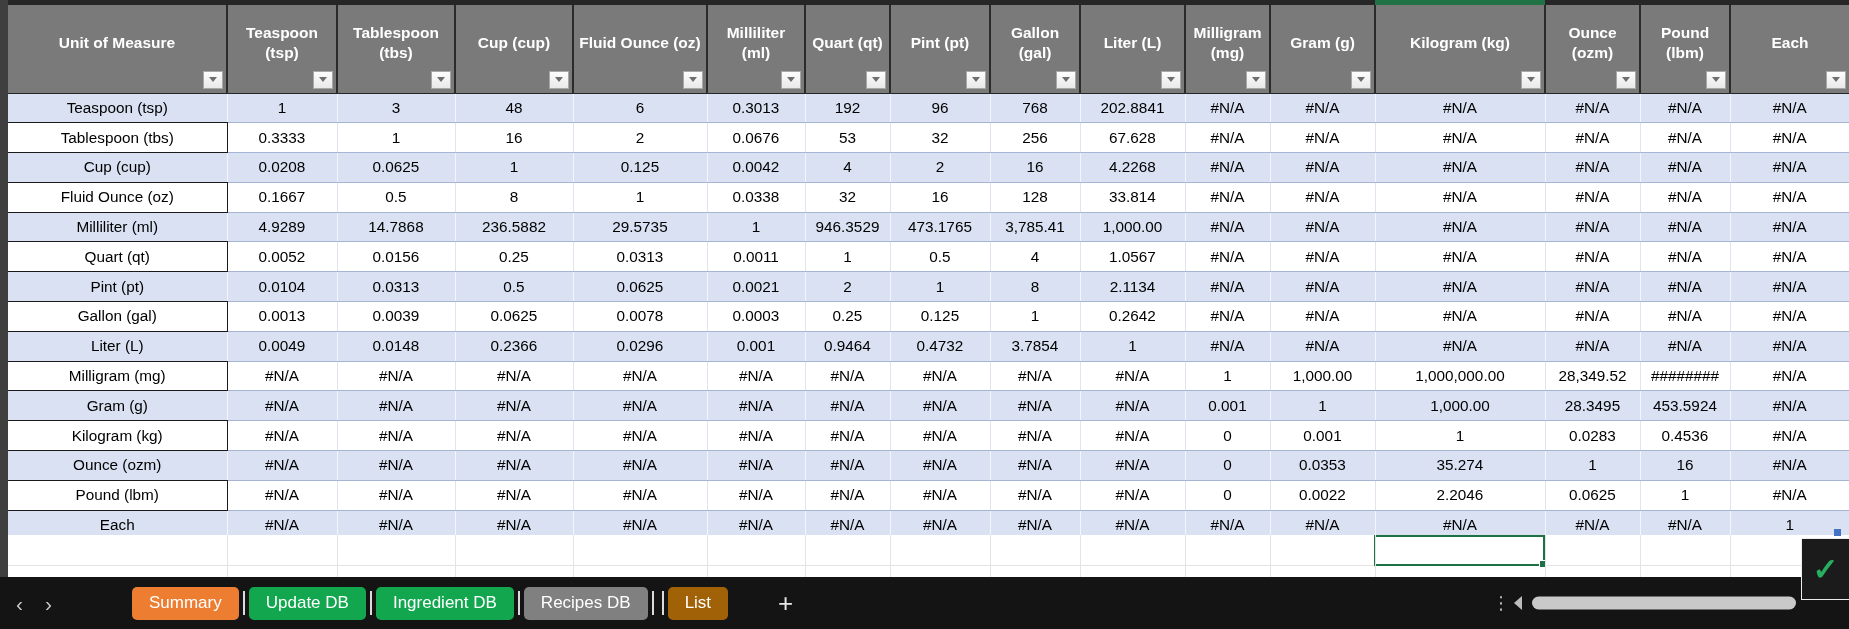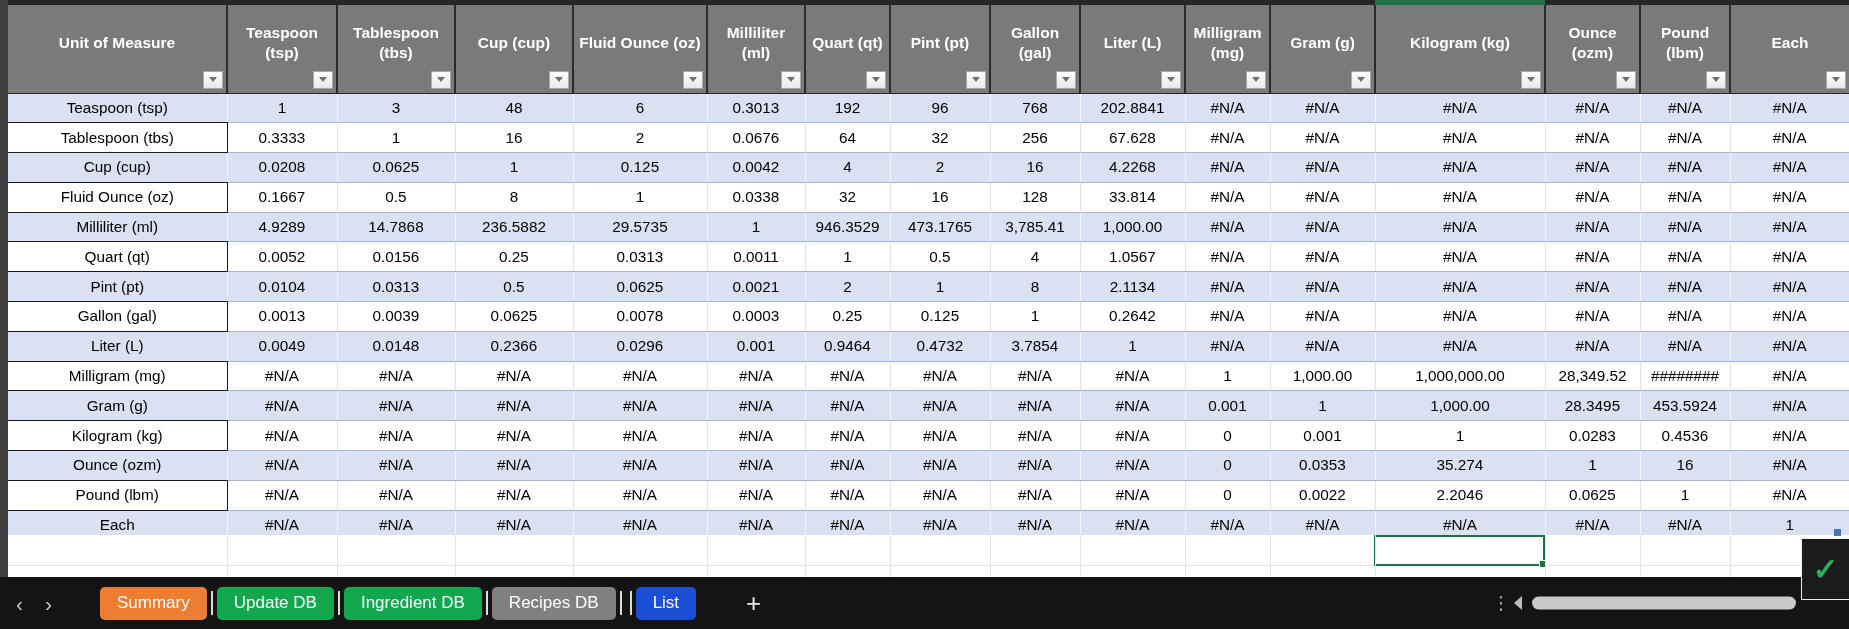--- a/index.html
+++ b/index.html
@@ -45,21 +45,21 @@
   .fill-handle { position:absolute; right:-4px; bottom:-4px; width:6px; height:6px;
                  background:#1E7145; border:1px solid #fff; }
   .table-corner { position:absolute; left:1834px; top:529px; width:7px; height:7px; background:#4472C4; }
 
   
   .tabbar { position:absolute; left:0; top:577px; width:1849px; height:52px; background:#141414;
             display:flex; align-items:center; }
   .nav-arrow { color:#c9c9c9; font-size:21px; line-height:1; cursor:default; }
   .nav-prev { margin-left:16px; }
   .nav-next { margin-left:22px; }
-  .tabs { display:flex; align-items:center; margin-left:48px; }
+  .tabs { display:flex; align-items:center; margin-left:80px; }
   .tab { height:33px; display:flex; align-items:center; padding:0 17px; border-radius:5px;
          color:#fff; font-size:17px; white-space:nowrap; }
   .tab-sep { width:2px; height:24px; background:#dcdcdc; margin:0 4px; }
   .tab.active { background:#fff; color:#1a1a1a; height:43px; border-radius:3px 3px 2px 2px;
                 position:relative; padding:0 15px 8px; }
   .active-underline { position:absolute; left:11px; right:11px; bottom:5px; height:4px;
                       background:#23944F; border-radius:2px; }
   .add-sheet { color:#e6e6e6; font-size:26px; font-weight:300; margin-left:50px; line-height:1; }
   .more-dots { position:absolute; left:1492px; top:50%; transform:translateY(-50%);
                color:#bdbdbd; font-size:18px; }
@@ -175,21 +175,21 @@
           <td>#N/A</td>
           <td>#N/A</td>
         </tr>
         <tr>
           <td class="row-label">Tablespoon (tbs)</td>
           <td>0.3333</td>
           <td>1</td>
           <td>16</td>
           <td>2</td>
           <td>0.0676</td>
-          <td>64</td>
+          <td>53</td>
           <td>32</td>
           <td>256</td>
           <td>67.628</td>
           <td>#N/A</td>
           <td>#N/A</td>
           <td>#N/A</td>
           <td>#N/A</td>
           <td>#N/A</td>
           <td>#N/A</td>
         </tr>
@@ -467,21 +467,21 @@
         <div class="tab-sep"></div>
         <div class="tab" style="background: rgb(18, 167, 79);">
           <span>Ingredient DB</span>
         </div>
         <div class="tab-sep"></div>
         <div class="tab" style="background: rgb(128, 128, 128);">
           <span>Recipes DB</span>
         </div>
         <div class="tab-sep"></div>
         <div class="tab-sep"></div>
-        <div class="tab" style="background: #1d4ed8;">
+        <div class="tab" style="background: #a16207;">
           <span>List</span>
         </div>
       </div>
     <div class="add-sheet">+</div>
     <div class="more-dots">⋮</div>
     <div class="scroll-left-icon"></div>
     <div class="scroll-thumb"></div>
   </div>
 
   <div class="confirm-panel">

